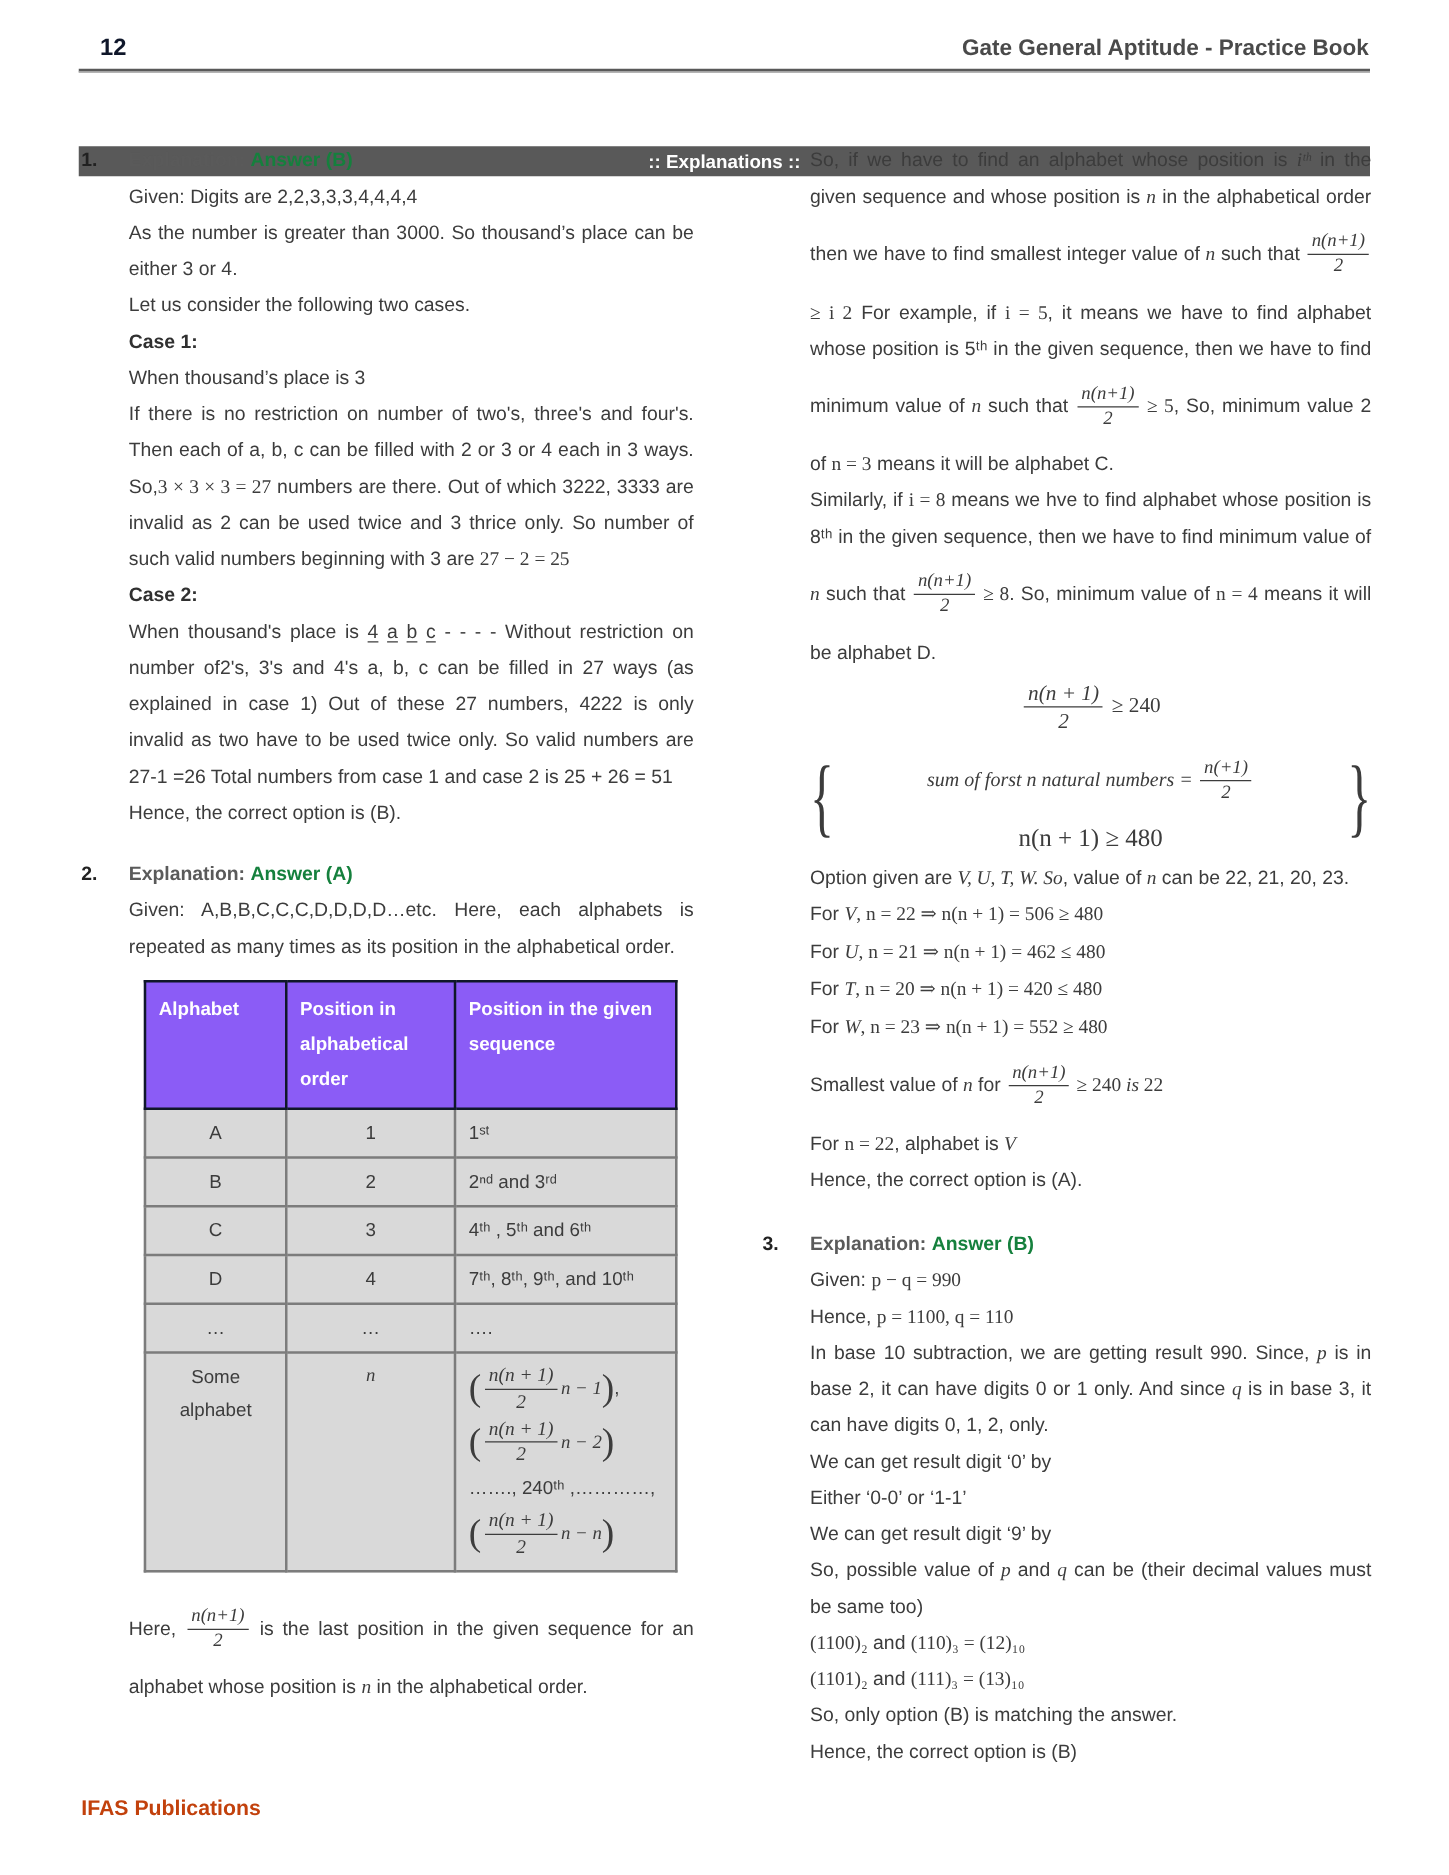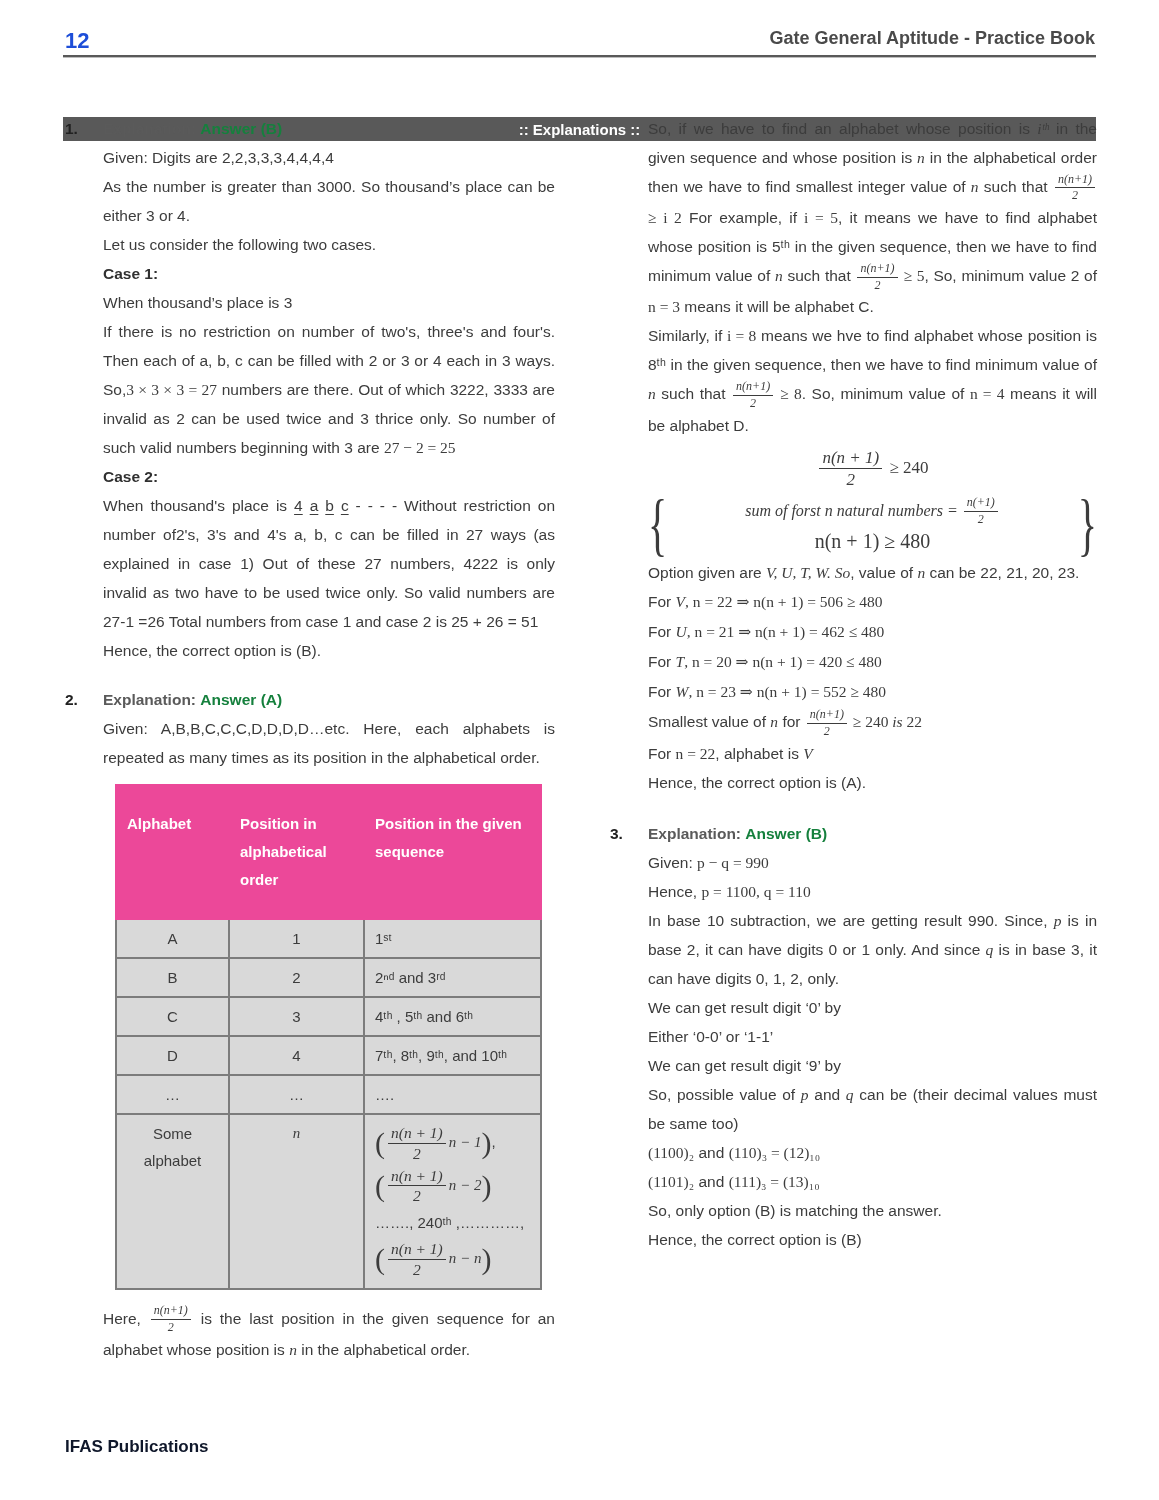--- a/index.html
+++ b/index.html
@@ -1,19 +1,19 @@
 <!DOCTYPE html>
 <html><head>
 <meta charset="utf-8">
 <style>
   html,body{margin:0;padding:0;background:#ffffff;}
   .page{position:relative;width:1159px;height:1500px;background:#ffffff;overflow:hidden;
         font-family:"Liberation Sans","DejaVu Sans",sans-serif;color:#3c3c3c;}
   
-  .hdr-num{position:absolute;left:65px;top:28px;font-size:22px;font-weight:bold;color:#1d4ed8;}
+  .hdr-num{position:absolute;left:80px;top:28px;font-size:19px;font-weight:bold;color:#0f172a;}
   .hdr-title{position:absolute;right:64px;top:28px;font-size:18px;font-weight:bold;color:#4a4a4a;}
   .hdr-rule{position:absolute;left:63px;top:55px;width:1033px;height:2px;background:#595959;border-bottom:1px solid #bdbdbd;}
   .banner{position:absolute;left:63px;top:75px;width:1033px;height:24px;background:#595959;
           display:flex;align-items:center;justify-content:center;margin-top:42px;}
   .banner span{color:#ffffff;font-weight:bold;font-size:15px;}
   
   .col{position:absolute;top:114px;font-size:15.5px;line-height:29px;}
   .col-left{left:103px;width:452px;}
   .col-right{left:648px;width:449px;}
   p{margin:0;}
@@ -26,46 +26,46 @@
   .mit{font-family:"Liberation Serif","DejaVu Serif",serif;font-style:italic;}
   .mm{font-family:"Liberation Serif","DejaVu Serif",serif;}
   .mul{text-decoration:underline;text-underline-offset:3px;}
   .bp{font-family:"Liberation Serif","DejaVu Serif",serif;font-size:30px;font-weight:400;
       vertical-align:middle;line-height:1;}
   
   .frac{display:inline-block;vertical-align:middle;text-align:center;
         font-family:"Liberation Serif","DejaVu Serif",serif;font-style:italic;line-height:1.15;}
   .frac .fnum{display:block;border-bottom:1px solid #3c3c3c;padding:0 3px 1px 3px;}
   .frac .fden{display:block;padding-top:1px;}
-  .frac-s{font-size:12px;margin:0 2px;}
+  .frac-s{font-size:15px;margin:13px 2px;}
   .frac-l{font-size:15.5px;margin:0 3px;}
   
   .eq-center{text-align:center;margin:8px 0 6px 0;font-size:17px;
              font-family:"Liberation Serif","DejaVu Serif",serif;}
   .eq-center .frac-l{font-size:17px;}
   .eq-center .mm{font-size:17px;}
   
   .brace-block{display:flex;align-items:center;justify-content:flex-start;margin:2px 0 4px 0;}
   .bigbrace{font-family:"Liberation Serif","DejaVu Serif",serif;font-size:40px;font-weight:400;
             display:inline-block;transform:scaleY(1.75);line-height:1;color:#3c3c3c;}
   .brace-inner{flex:1;text-align:center;line-height:26px;}
   .brace-inner .l1{font-size:16px;}
   .brace-inner .l2{font-size:20px;font-family:"Liberation Serif","DejaVu Serif",serif;margin-top:2px;}
   .tight{line-height:30px;}
   
   .atable{border-collapse:collapse;margin:12px 0 14px 12px;background:#d9d9d9;
           border:2px solid #6e6e6e;font-size:15px;}
-  .atable th{background:#ec4899;color:#ffffff;font-weight:bold;text-align:left;
-             vertical-align:top;padding:24px 10px;line-height:28px;border:2px solid #ec4899;}
+  .atable th{background:#8b5cf6;color:#ffffff;font-weight:bold;text-align:left;
+             vertical-align:top;padding:8px 10px;line-height:28px;border:2px solid #0f172a;}
   .atable td{border:2px solid #7c7c7c;padding:5px 10px;line-height:27px;vertical-align:top;background:#d9d9d9;}
   .atable td.c{text-align:center;}
   .fcell .fline{margin:4px 0;white-space:nowrap;}
   .mit-cell{font-family:"Liberation Serif","DejaVu Serif",serif;font-style:italic;text-align:center;}
   .abc-line{letter-spacing:1px;}
-  .footer{position:absolute;left:65px;top:1437px;font-size:17px;font-weight:bold;color:#0f172a;}
+  .footer{position:absolute;left:65px;top:1437px;font-size:17px;font-weight:bold;color:#c2410c;}
 </style>
 </head>
 <body>
 
 <div class="page">
 
   <div class="hdr-num">12</div>
   <div class="hdr-title">Gate General Aptitude - Practice Book</div>
   <div class="hdr-rule"></div>
 

